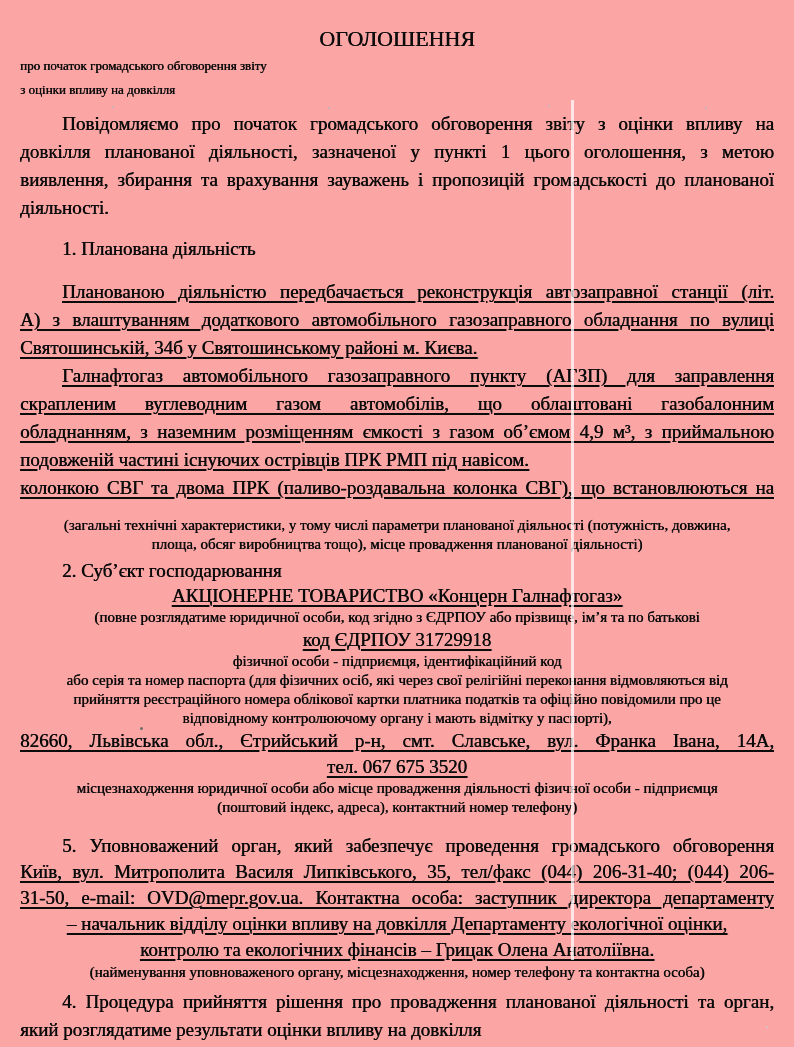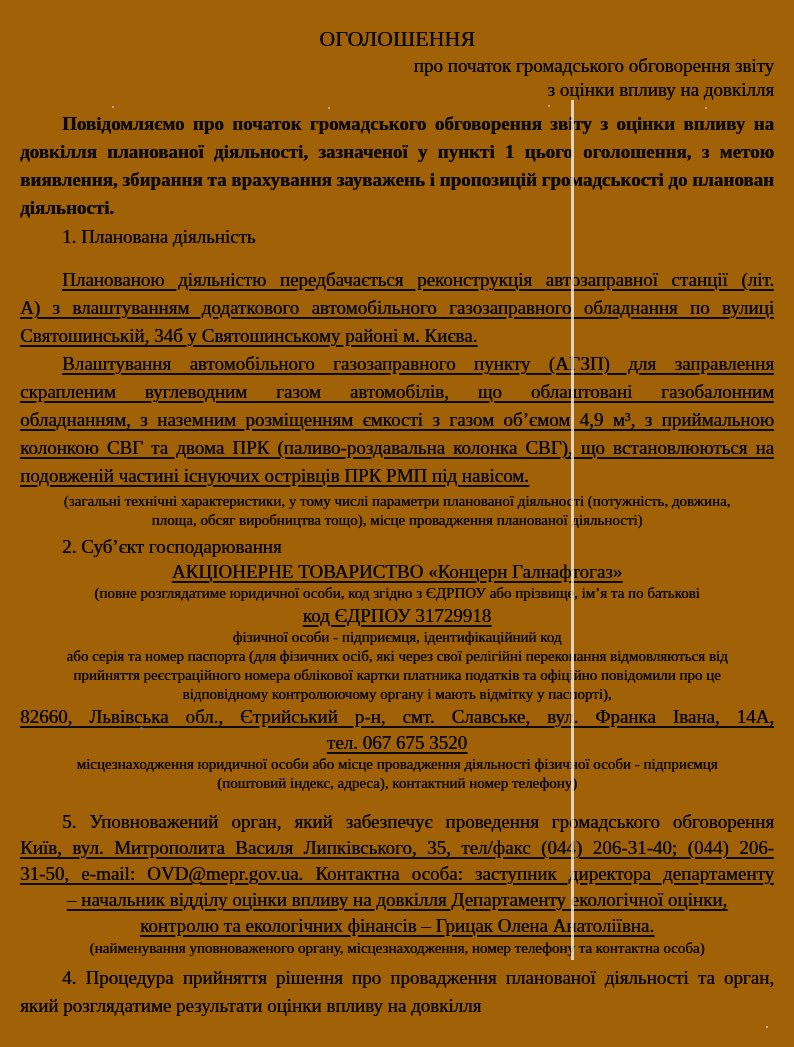--- a/index.html
+++ b/index.html
@@ -2,38 +2,38 @@
 <html><head>
 <meta charset="utf-8">
 <style>
   html, body { margin: 0; padding: 0; background: #ffffff; }
   .page {
     position: relative;
     width: 794px;
     height: 1047px;
     box-sizing: border-box;
     padding: 27px 20px 0 20px;
-    background: #a16207;
+    background: #fca5a5;
     color: #0b0b0b;
     font-family: "Liberation Serif", "DejaVu Serif", serif;
     text-shadow: 0.45px 0 0 currentColor; 
     overflow: hidden;
   }
   .line { white-space: nowrap; overflow: hidden; }
   .body-line { font-size: 19px; line-height: 28px; }
   .small-line { font-size: 15px; line-height: 19px; }
   .tight { line-height: 26px; }
   .jl { text-align: justify; text-align-last: justify; }
   .center { text-align: center; }
   .indent { text-indent: 42px; }
   .ul { text-decoration: underline; text-decoration-thickness: 1.6px; text-underline-offset: 3px; }
   .doc-title { font-size: 22px; line-height: 23px; text-align: center; }
-  .doc-sub { font-size: 19px; line-height: 24px; text-align: right; }
-  .mt2 { margin-top: 2px; }  .mt4 { margin-top: 4px; }
-  .mt6 { margin-top: 16px; }  .mt8 { margin-top: 8px; font-weight: bold; }
+  .doc-sub { font-size: 13px; line-height: 24px; text-align: left; }
+  .mt2 { margin-top: 14px; }  .mt4 { margin-top: 4px; }
+  .mt6 { margin-top: 16px; }  .mt8 { margin-top: 8px; }
   .mt10 { margin-top: 6px; }
   
   .scan-streak {
     position: absolute;
     left: 571px; top: 100px;
     width: 3px; height: 860px;
     background: rgba(255,255,255,0.72);
     pointer-events: none;
   }
   .speck { position: absolute; background: #b9b9b9; width: 2px; height: 2px; border-radius: 50%; }
@@ -62,25 +62,25 @@
 
   <div class="line body-line indent tight mt2">1. Планована діяльність</div>
 
   <div class="mt6">
     <div class="line body-line jl indent ul">Планованою діяльністю передбачається реконструкція автозаправної станції (літ.</div>
     <div class="line body-line jl ul">А) з влаштуванням додаткового автомобільного газозаправного обладнання по вулиці</div>
     <div class="line body-line ul">Святошинській, 34б у Святошинському районі м. Києва.</div>
   </div>
 
   <div>
-    <div class="line body-line jl indent ul">Влаштування автомобільного газозаправного пункту (АГЗП) для заправлення</div>
+    <div class="line body-line jl indent ul">Галнафтогаз автомобільного газозаправного пункту (АГЗП) для заправлення</div>
     <div class="line body-line jl ul">скрапленим вуглеводним газом автомобілів, що облаштовані газобалонним</div>
     <div class="line body-line jl ul">обладнанням, з наземним розміщенням ємкості з газом об’ємом 4,9 м³, з приймальною</div>
+    <div class="line body-line ul">подовженій частині існуючих острівців ПРК РМП під навісом.</div>
     <div class="line body-line jl ul">колонкою СВГ та двома ПРК (паливо-роздавальна колонка СВГ), що встановлюються на</div>
-    <div class="line body-line ul">подовженій частині існуючих острівців ПРК РМП під навісом.</div>
   </div>
 
   <div class="mt2">
     <div class="line small-line center">(загальні технічні характеристики, у тому числі параметри планованої діяльності (потужність, довжина,</div>
     <div class="line small-line center">площа, обсяг виробництва тощо), місце провадження планованої діяльності)</div>
   </div>
 
   <div class="line body-line indent tight mt4">2. Суб’єкт господарювання</div>
   <div class="line body-line center ul" style="line-height:24px">АКЦІОНЕРНЕ ТОВАРИСТВО «Концерн Галнафтогаз»</div>
   <div class="line small-line center">(повне розглядатиме юридичної особи, код згідно з ЄДРПОУ або прізвище, ім’я та по батькові</div>

